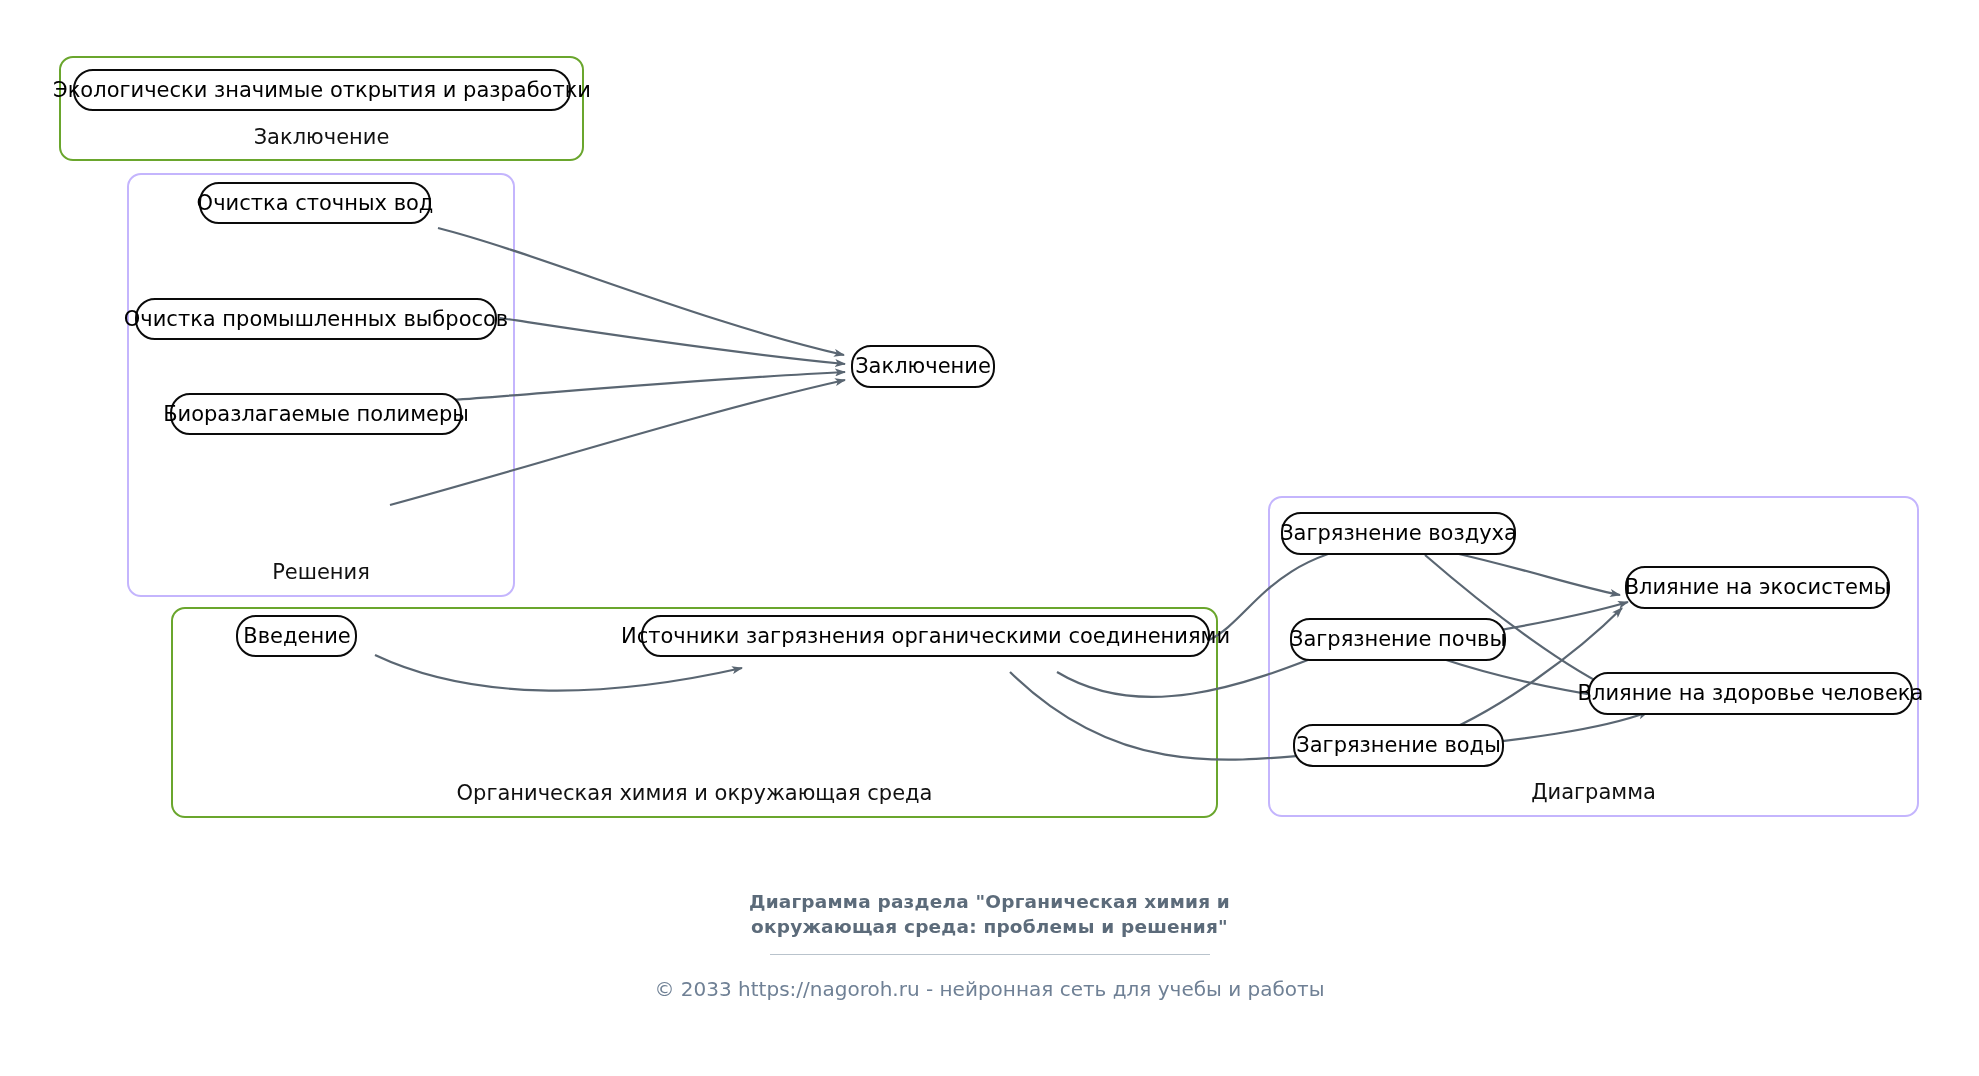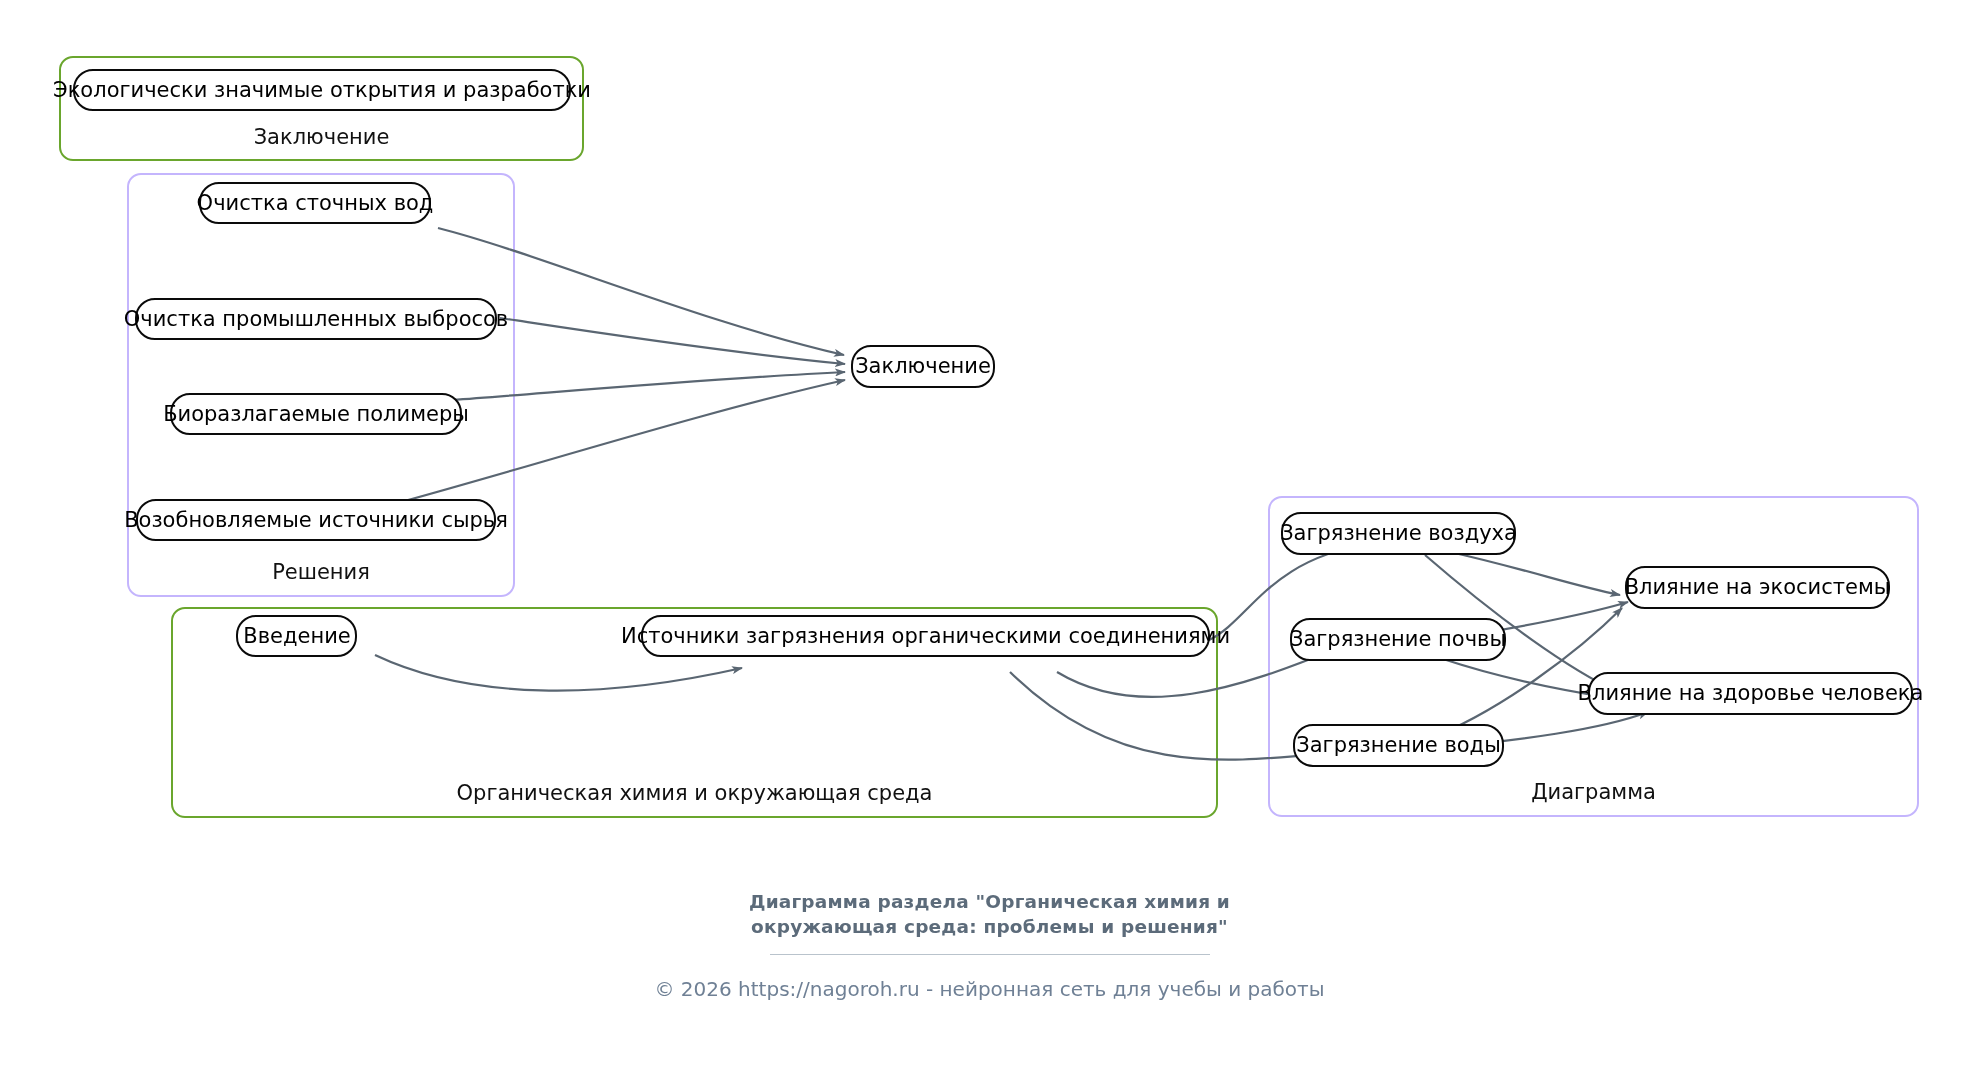--- a/index.html
+++ b/index.html
@@ -155,23 +155,20 @@
   </div>
 
   <div class="node" style="left:135px; top:298px; width:362px; height:42px;">
     <span>Очистка промышленных выбросов</span>
   </div>
 
   <div class="node" style="left:170px; top:393px; width:292px; height:42px;">
     <span>Биоразлагаемые полимеры</span>
   </div>
 
-  <div class="node" style="left:136px; top:499px; width:360px; height:42px;">
-    <span>Возобновляемые источники сырья</span>
-  </div>
 
   <div class="node" style="left:851px; top:345px; width:144px; height:43px;">
     <span>Заключение</span>
   </div>
 
   <div class="node" style="left:236px; top:615px; width:121px; height:42px;padding-left:15px;">
     <span>Введение</span>
   </div>
 
   <div class="node" style="left:641px; top:615px; width:569px; height:42px;">
@@ -198,16 +195,16 @@
   <div class="node" style="left:1588px; top:672px; width:325px; height:43px;">
     <span>Влияние на здоровье человека</span>
   </div>
 
   <div id="footer">
     <div class="footer-title">
       <div>Диаграмма раздела "Органическая химия и</div>
       <div>окружающая среда: проблемы и решения"</div>
     </div>
     <div class="footer-rule"></div>
-    <div class="footer-copy">© 2026 https://nagoroh.ru - нейронная сеть для учебы и работы</div>
+    <div class="footer-copy">© 2033 https://nagoroh.ru - нейронная сеть для учебы и работы</div>
   </div>
 
 </div>
 
 </body></html>

